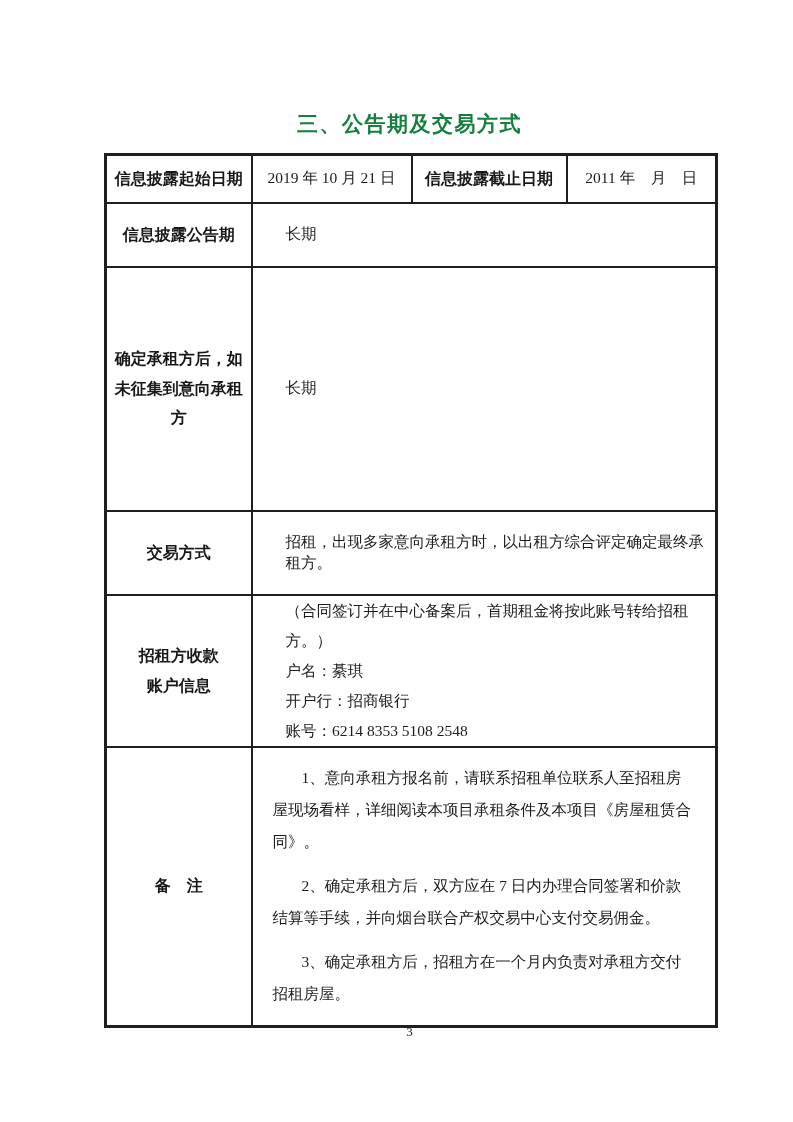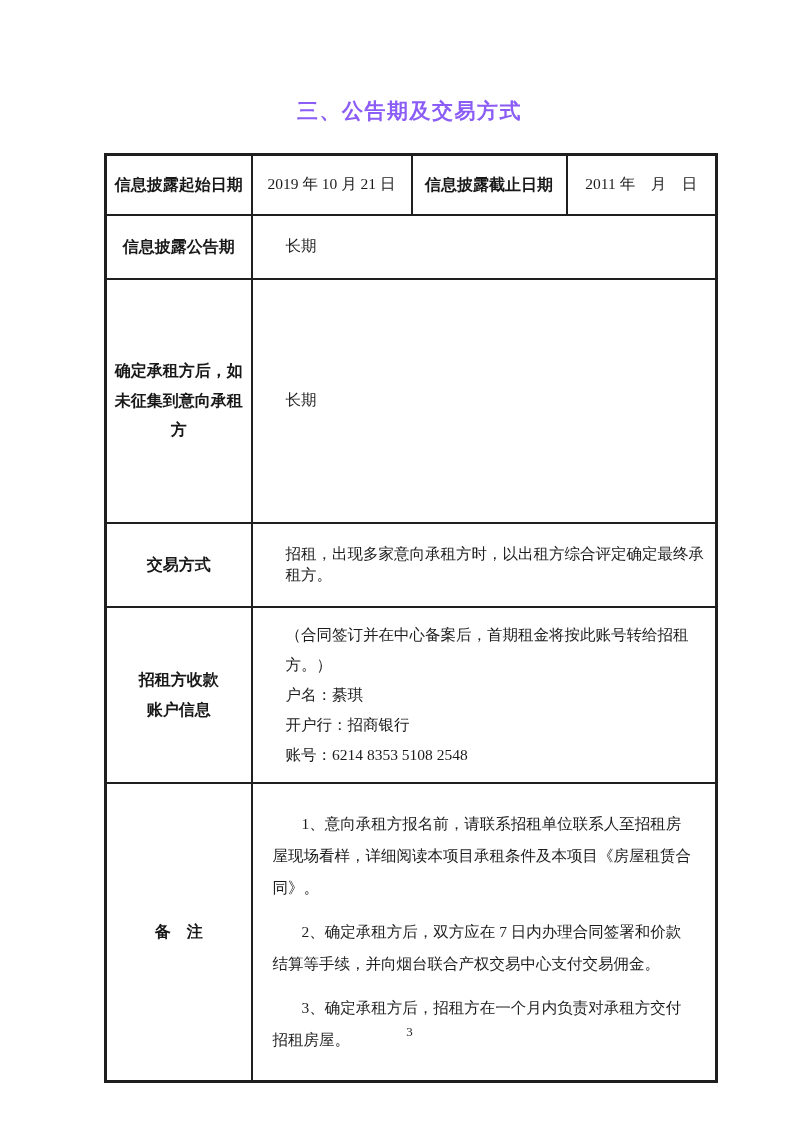--- a/index.html
+++ b/index.html
@@ -15,46 +15,46 @@
   }
   .page {
     position: relative;
     width: 793px;
     height: 1122px;
     background: #ffffff;
     overflow: hidden;
   }
   .title {
     position: absolute;
-    top: 97px;
+    top: 110px;
     left: 104px;
     width: 611px;
     margin: 0;
     text-align: center;
     font-size: 21px;
     font-weight: bold;
     letter-spacing: 1.5px;
-    color: #8b5cf6;
+    color: #15803d;
   }
   table.doc-table {
     position: absolute;
     top: 153px;
     left: 104px;
     width: 611px;
     table-layout: fixed;
     border-collapse: collapse;
     border: 3px solid #1f1f1f;
   }
   .doc-table td {
     border: 2px solid #1f1f1f;
     vertical-align: middle;
-    padding: 12px;
+    padding: 0;
     overflow: hidden;
   }
-  .r1 { height: 60px; }
+  .r1 { height: 48px; }
   .r2 { height: 64px; }
   .r3 { height: 244px; }
   .r4 { height: 84px; }
   .r5 { height: 142px; }
   .r6 { height: 280px; }
   .label {
     text-align: center;
     font-weight: bold;
     font-size: 16px;
     line-height: 1.85;

